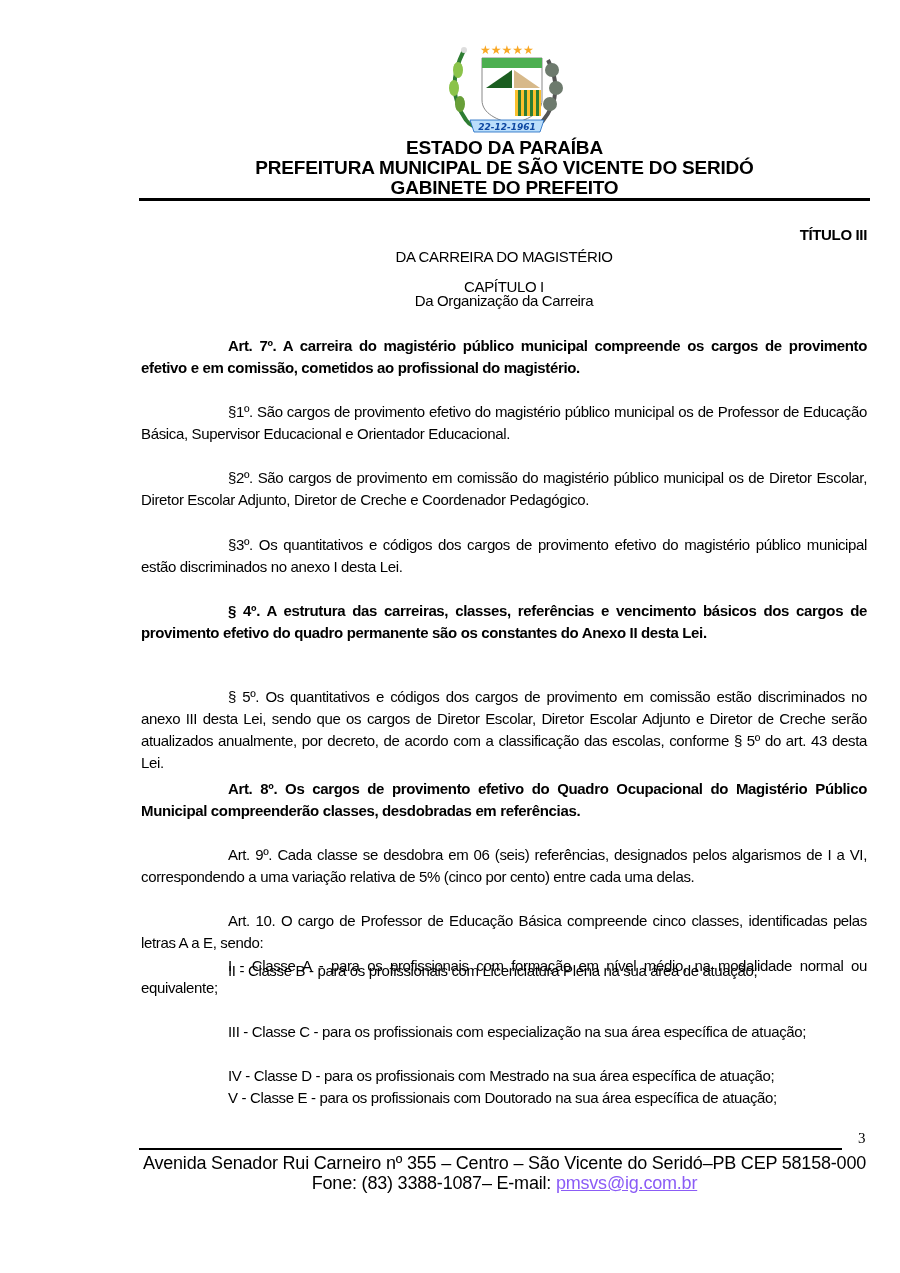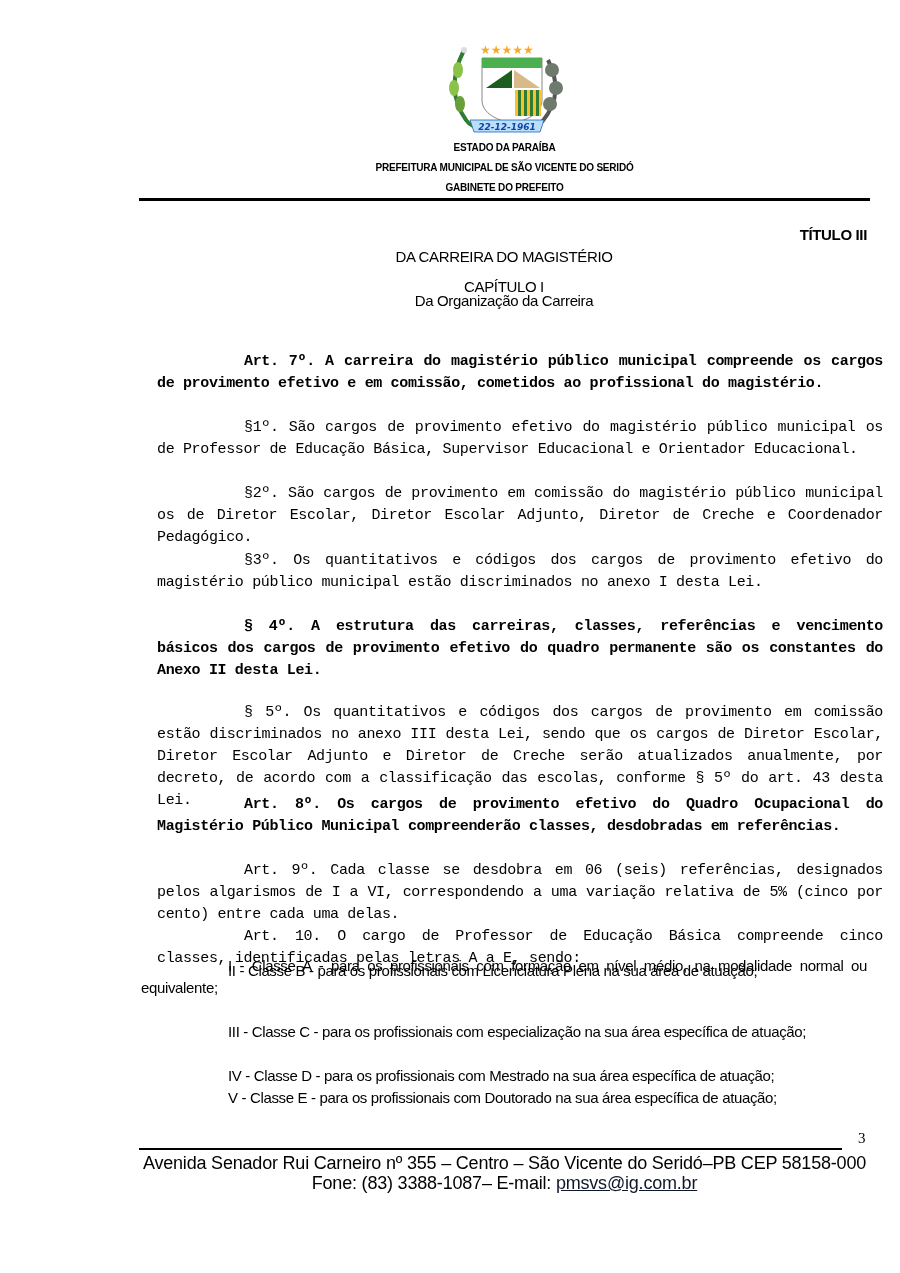--- a/index.html
+++ b/index.html
@@ -1,35 +1,35 @@
 <!DOCTYPE html>
 <html><head>
 <meta charset="utf-8">
 <style>
   html, body { margin: 0; padding: 0; background: #ffffff; }
   body { width: 900px; height: 1273px; position: relative; overflow: hidden;
          font-family: "Liberation Sans", sans-serif; color: #000; }
   .logo { position: absolute; left: 436px; top: 40px; width: 140px; height: 100px; }
   .hdr { position: absolute; left: 139px; width: 731px; text-align: center;
          font-family: "Liberation Sans Narrow", "Liberation Sans", sans-serif;
-         font-weight: bold; font-size: 10px; line-height: 20px; letter-spacing: -0.2px; }
+         font-weight: bold; font-size: 19px; line-height: 20px; letter-spacing: -0.2px; }
   .hdr-rule { position: absolute; left: 139px; top: 198px; width: 731px; height: 3px; background: #000; }
   .body-text { position: absolute; left: 141px; width: 726px;
                font-family: "Liberation Sans", sans-serif; font-size: 15px; line-height: 22px;
                letter-spacing: -0.35px; text-align: justify; }
   .center { text-align: center; }
   .bold { font-weight: bold; }
   .indent { text-indent: 87px; }
-  .p { margin: 16px; font-family: Liberation Mono, monospace; }
+  .p { margin: 0; }
   .list-item { margin: 0; }
   .page-num { position: absolute; left: 858px; top: 1130px; font-family: "Liberation Serif", serif; font-size: 15px; }
   .foot-rule { position: absolute; left: 139px; top: 1148px; width: 703px; height: 2px; background: #000; }
   .footer { position: absolute; left: 139px; width: 731px; text-align: center;
             font-family: "Liberation Sans", sans-serif; font-size: 18px; line-height: 20px; letter-spacing: -0.2px; }
-  .footer a { color: #0f172a; text-decoration: underline; }
+  .footer a { color: #8b5cf6; text-decoration: underline; }
 </style>
 </head>
 <body>
 
 <div class="logo">
   <svg width="140" height="100" viewBox="0 0 140 100">
 
     <path d="M28 10 C18 30, 12 55, 30 80 C34 86, 40 88, 44 86" stroke="#2e7d32" stroke-width="4" fill="none"></path>
     <ellipse cx="22" cy="30" rx="5" ry="8" fill="#8bc34a"></ellipse>
     <ellipse cx="18" cy="48" rx="5" ry="8" fill="#8bc34a"></ellipse>

